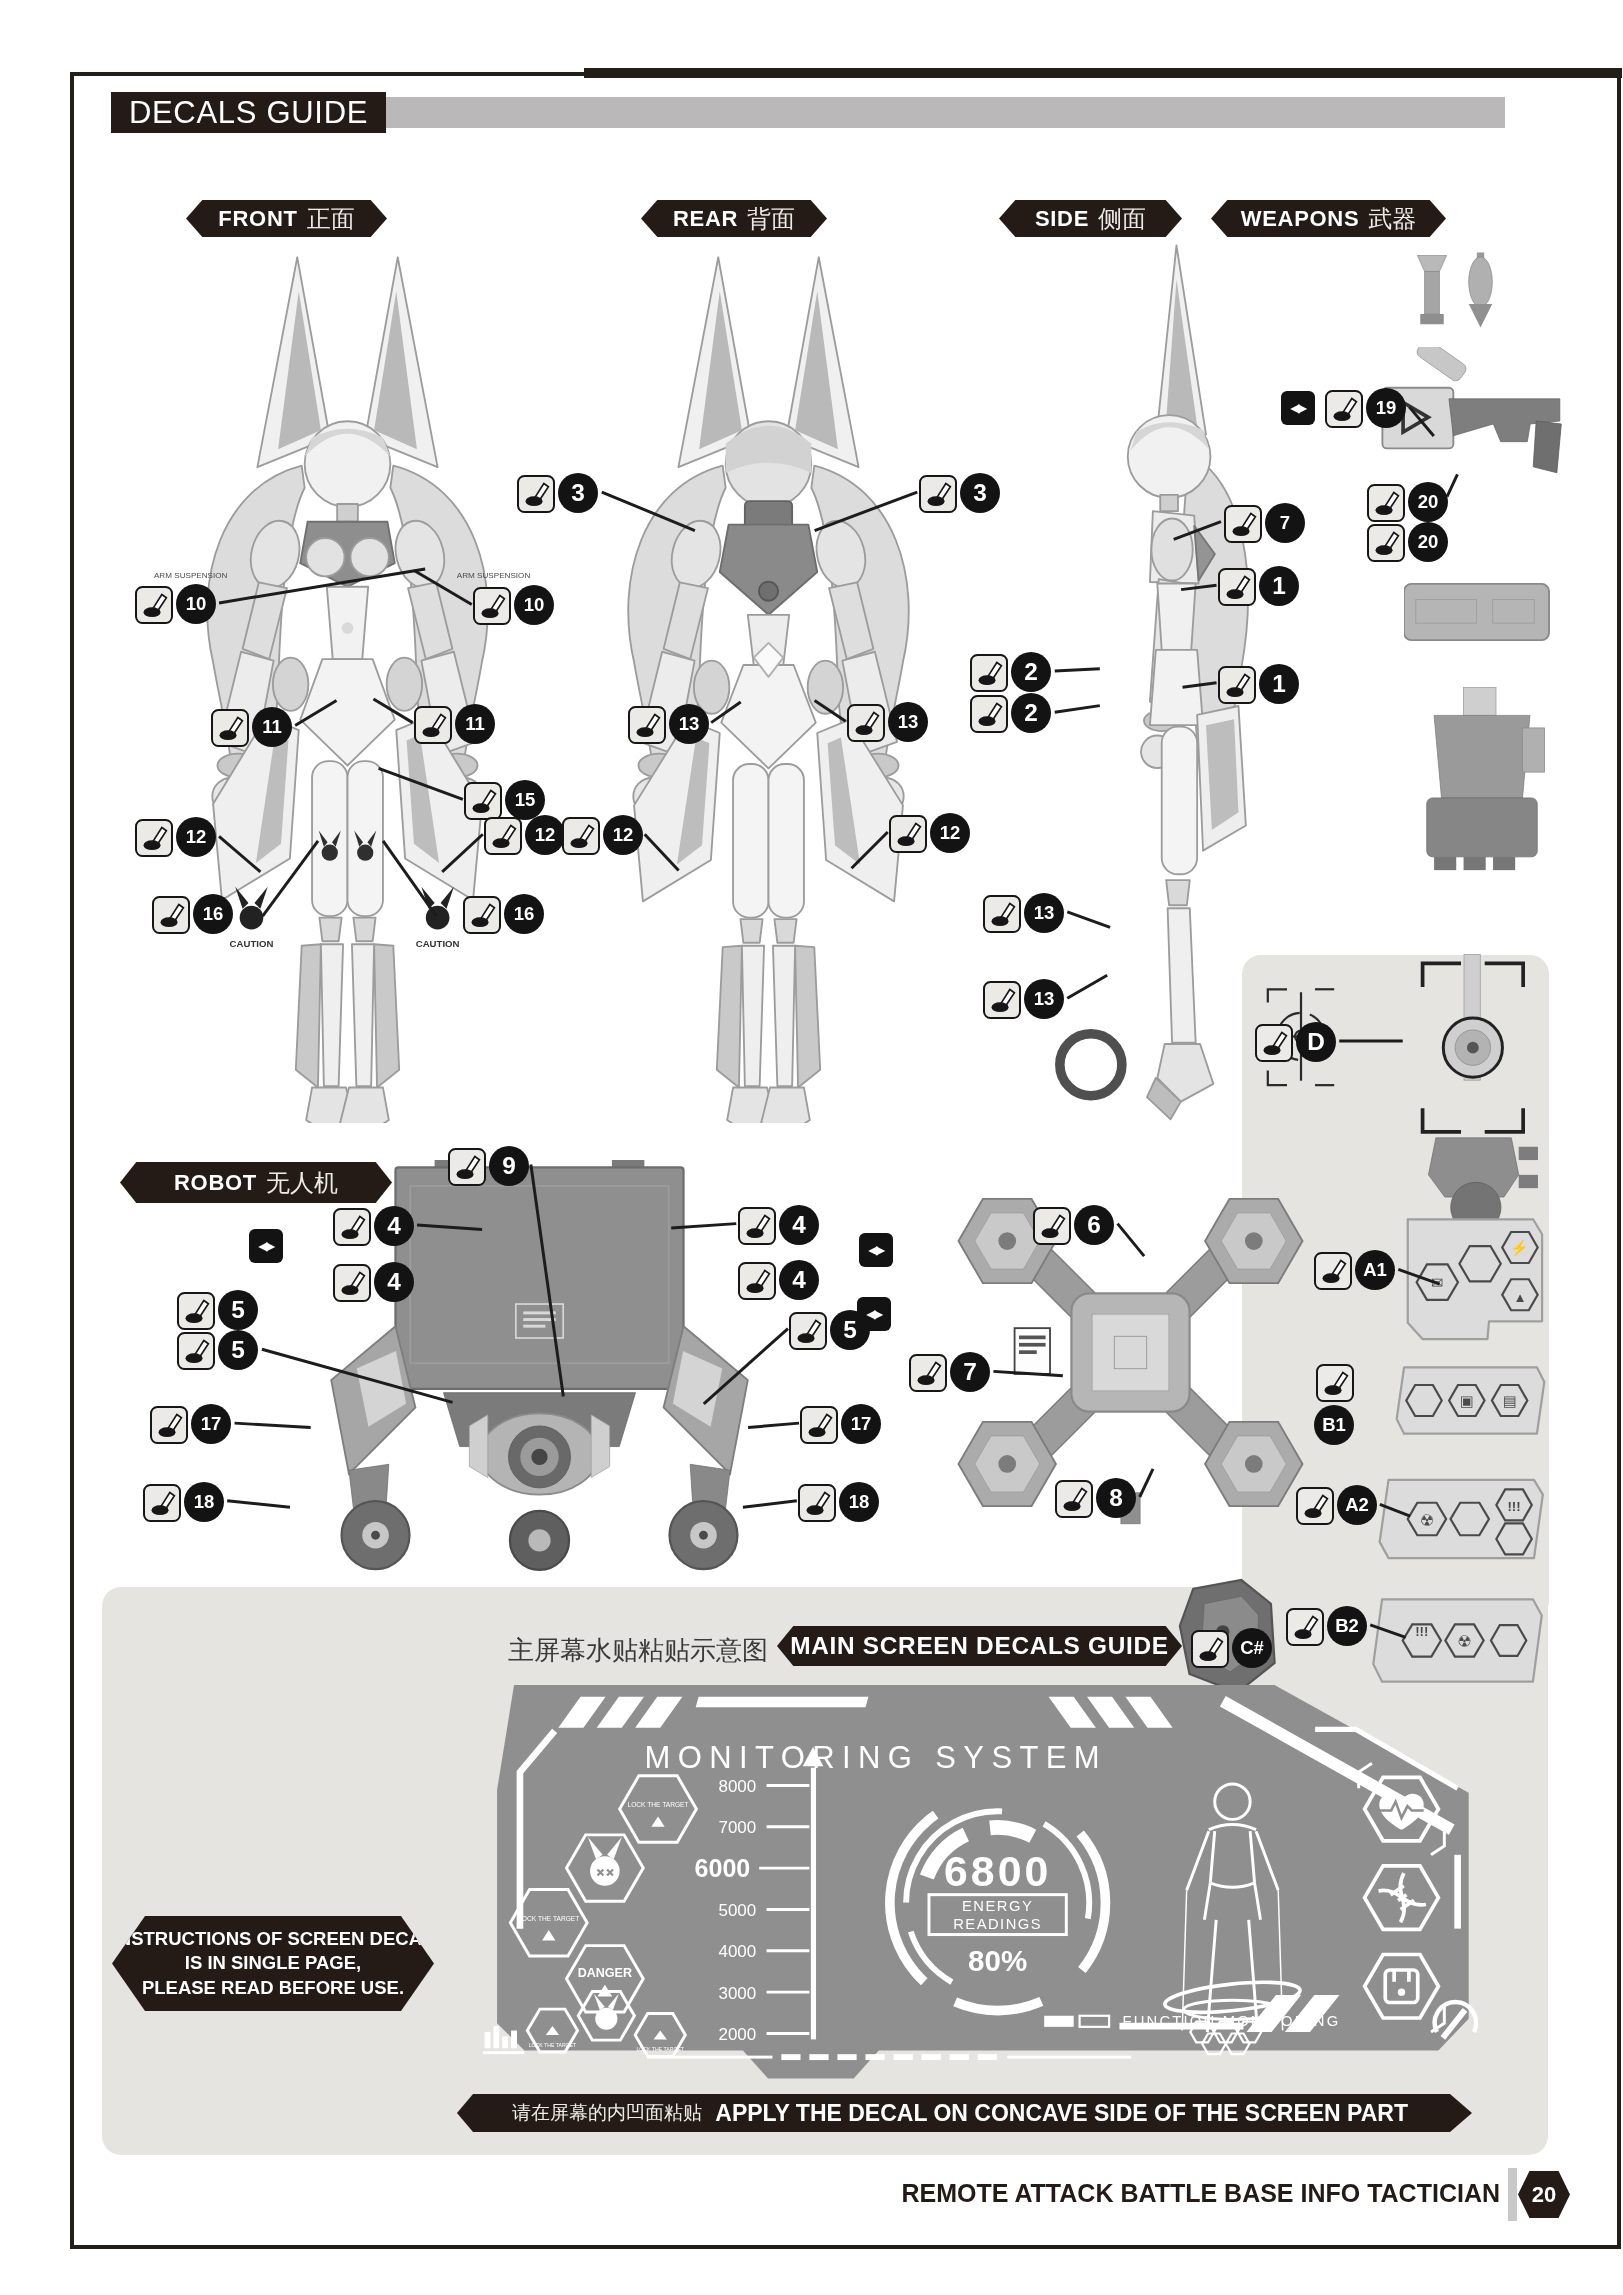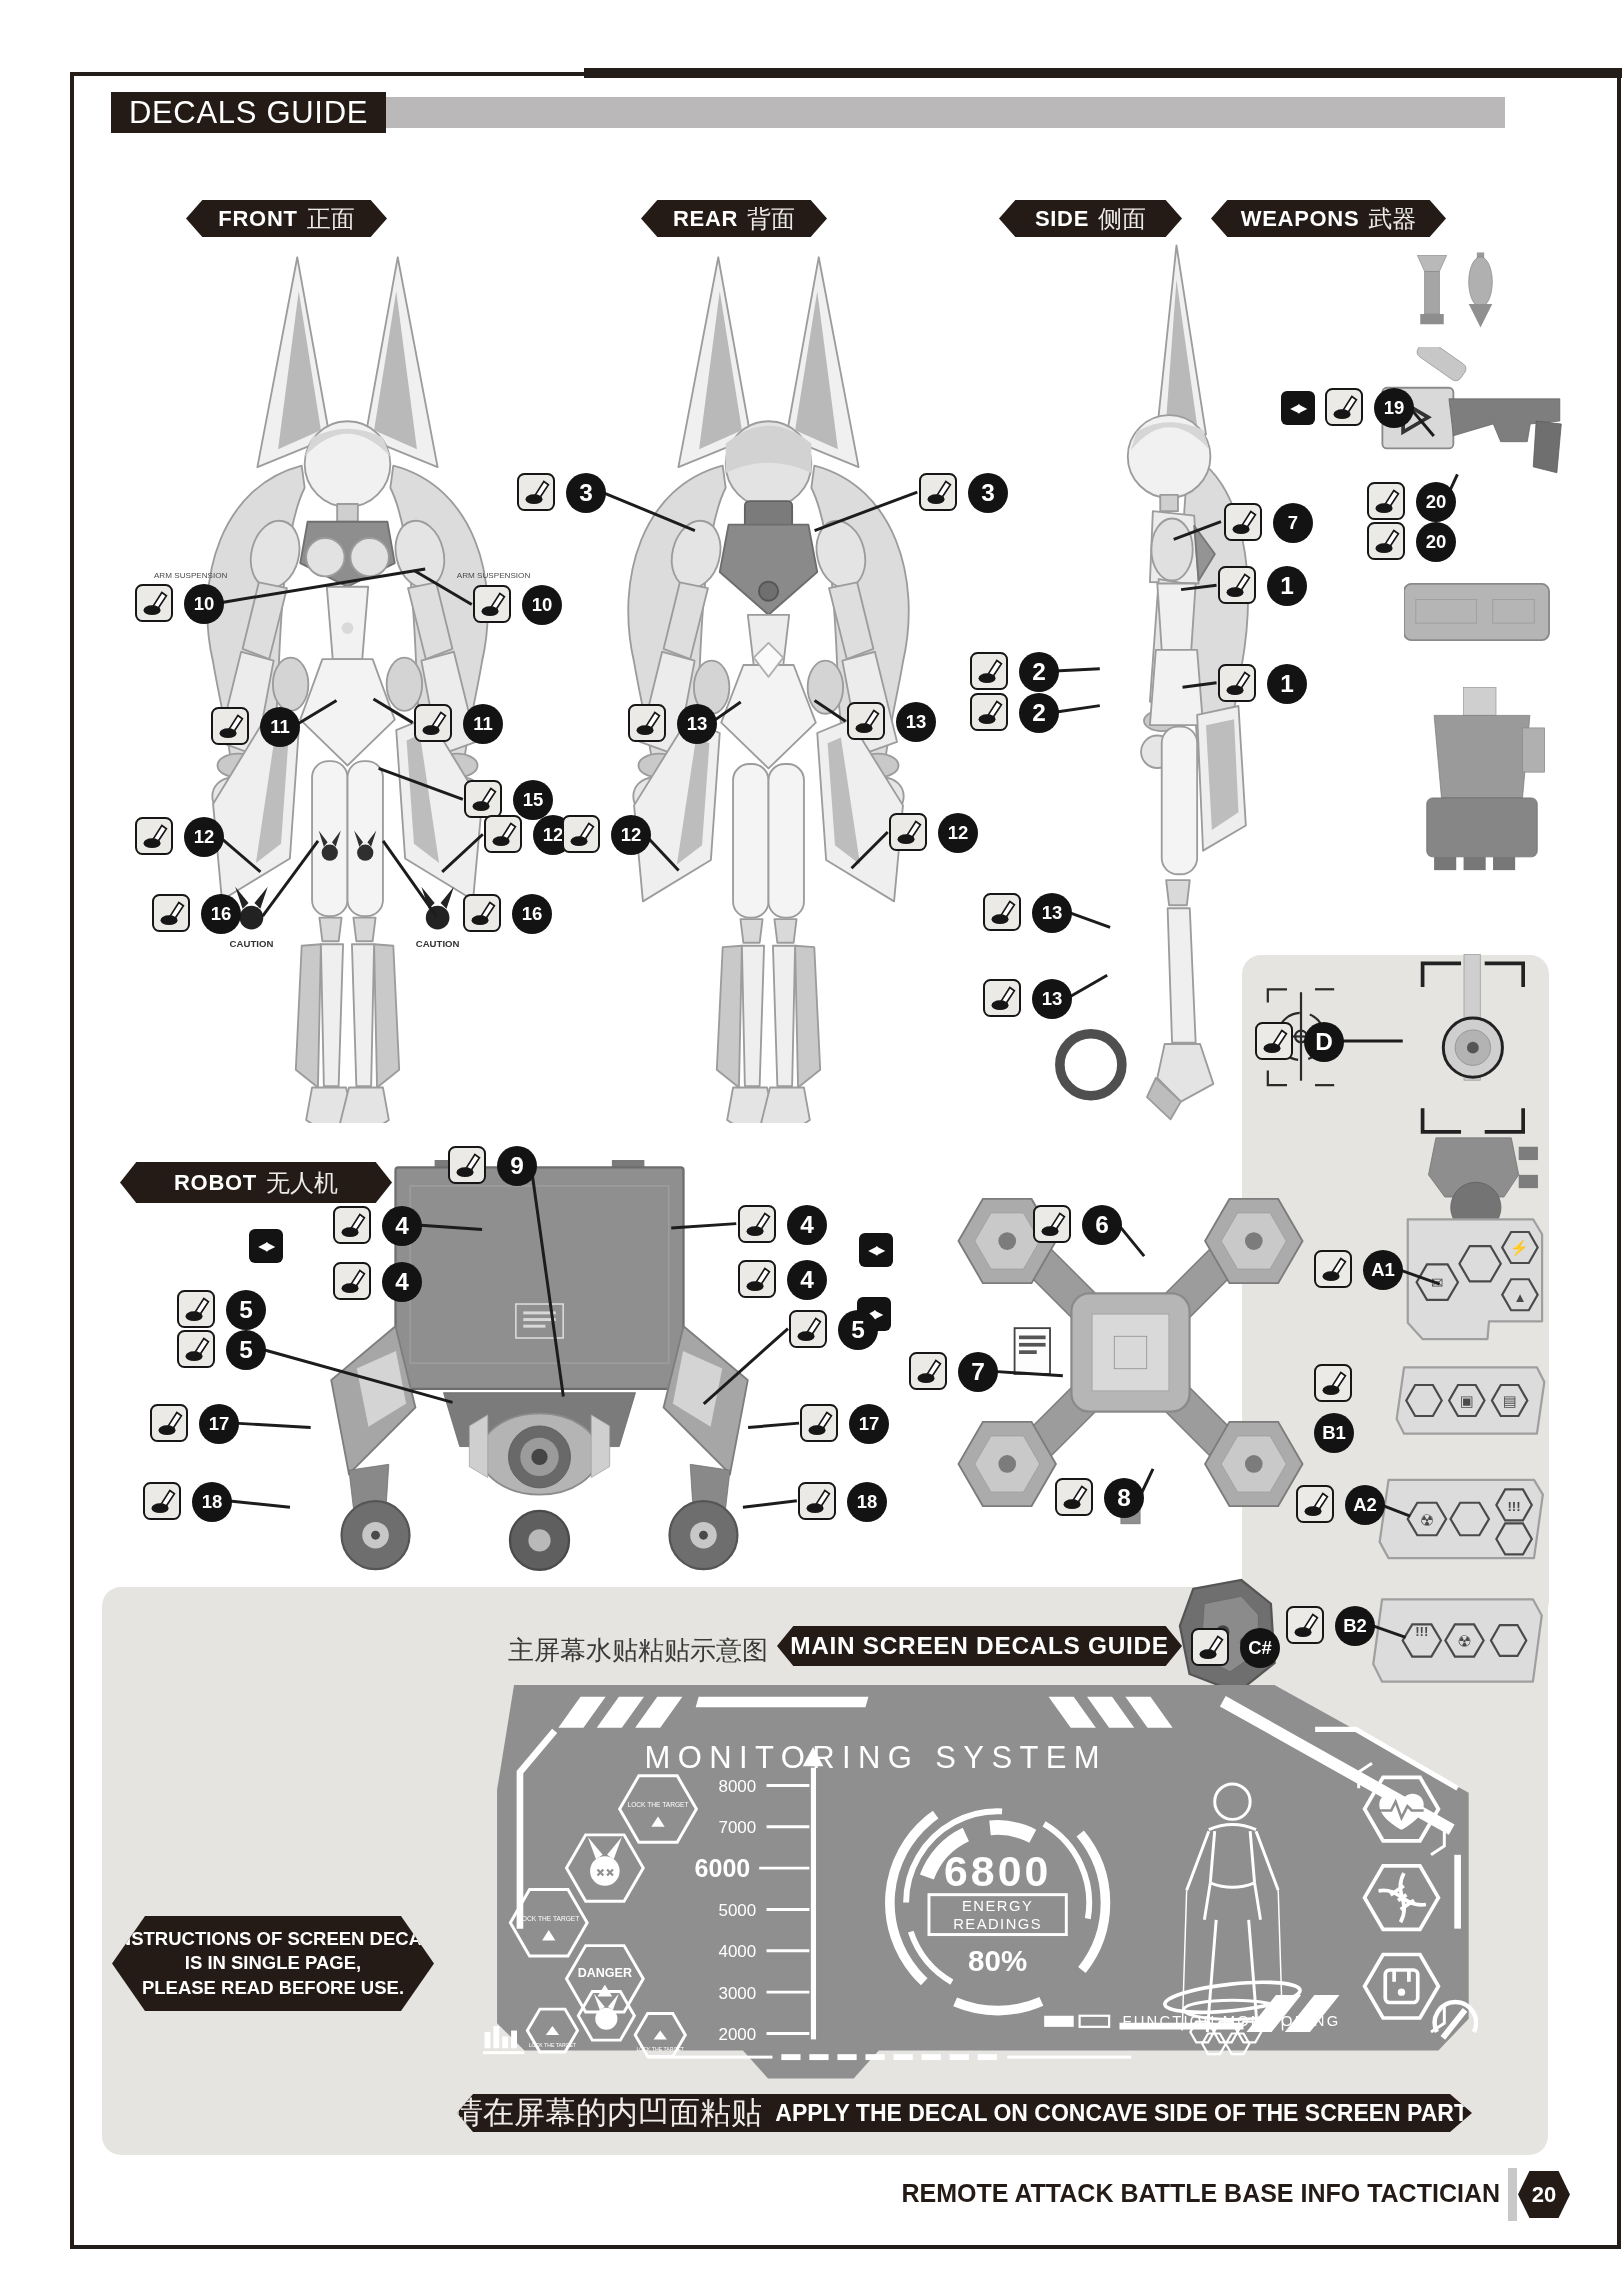--- a/index.html
+++ b/index.html
@@ -11,41 +11,41 @@
         font-weight:normal;letter-spacing:0.7px;z-index:12}
   .header-bar{position:absolute;left:386px;top:97px;width:1119px;height:31px;background:#bab8b9;z-index:11}
   .hexbadge{position:absolute;background:#241b17;color:#fff;display:flex;align-items:center;
         justify-content:center;gap:9px;z-index:25;
         clip-path:polygon(16.3px 0,calc(100% - 16.3px) 0,100% 50%,calc(100% - 16.3px) 100%,16.3px 100%,0 50%)}
   .hexbadge .en{font-size:22px;font-weight:bold;letter-spacing:0.7px}
   .hexbadge .zh{font-size:24px;font-weight:normal;color:#eceae6}
   .panel{position:absolute;background:#e5e4e1;border-radius:19px;z-index:1}
   .figure-svg{position:absolute;z-index:10}
   .leader{position:absolute;left:0;top:0;z-index:20;pointer-events:none}
-  .callout{position:absolute;display:flex;align-items:flex-start;gap:11px;z-index:30}
+  .callout{position:absolute;display:flex;align-items:flex-end;gap:3px;z-index:30}
   .c-icon{width:38px;height:38px;background:#eceae6;border:2.2px solid #161616;border-radius:7.4px;
         box-sizing:border-box;display:block;flex:none}
   .c-icon svg{display:block;width:100%;height:100%}
   .c-num{min-width:40px;height:40px;border-radius:50%;background:#131313;color:#fff;font-weight:bold;
         font-size:24.4px;display:flex;align-items:center;justify-content:center;flex:none}
   .c-num.small{font-size:18.5px}
   .mini-icon{position:absolute;width:34px;height:34px;background:#131313;border-radius:6px;color:#fff;
         display:flex;align-items:center;justify-content:center;font-size:12px;letter-spacing:-1.5px;z-index:29}
   .screen-wrap{position:absolute;left:425px;top:1685px;z-index:15}
   .t{fill:#fff;font-family:"Liberation Sans",sans-serif}
   .instr-zh{position:absolute;left:111px;top:1815px;width:325px;text-align:center;font-size:26px;
         color:#2e2e2e;line-height:1.55;z-index:16}
   .instr-black{position:absolute;left:112px;top:1916px;width:322px;height:95px;background:#241b17;
         color:#fff;display:flex;flex-direction:column;align-items:center;justify-content:center;
         font-weight:bold;font-size:18.5px;line-height:1.3;text-align:center;z-index:16;
         clip-path:polygon(0 50%,33px 0,calc(100% - 33px) 0,100% 50%,calc(100% - 33px) 100%,33px 100%)}
   .banner{position:absolute;left:448px;top:2094px;width:1024px;height:38px;background:#241b17;color:#fff;
         display:flex;align-items:center;justify-content:center;gap:13.3px;z-index:26;
         clip-path:polygon(9px 50%,25px 0,calc(100% - 22px) 0,100% 50%,calc(100% - 22px) 100%,25px 100%)}
-  .banner .zh{font-size:31px;font-weight:normal;color:#efece8}
+  .banner .zh{font-size:19px;font-weight:normal;color:#efece8}
   .banner .en{font-size:23px;font-weight:bold}
   .screen-label-zh{position:absolute;left:458px;top:1633px;width:310px;text-align:right;font-size:26px;
         color:#3a3a3a;z-index:25}
   .footer-text{position:absolute;left:872px;top:2179px;width:628px;text-align:right;font-size:25px;
         font-weight:bold;color:#241b17;z-index:12}
   .footer-strip{position:absolute;left:1508px;top:2168px;width:9px;height:53px;background:#c8c8c8;z-index:12}
   .footer-badge{position:absolute;left:1518px;top:2171px;width:52px;height:47px;background:#241b17;color:#fff;
         font-weight:bold;font-size:22px;display:flex;align-items:center;justify-content:center;z-index:13;
         clip-path:polygon(0 50%,22% 0,78% 0,100% 50%,78% 100%,22% 100%)}
 </style>

